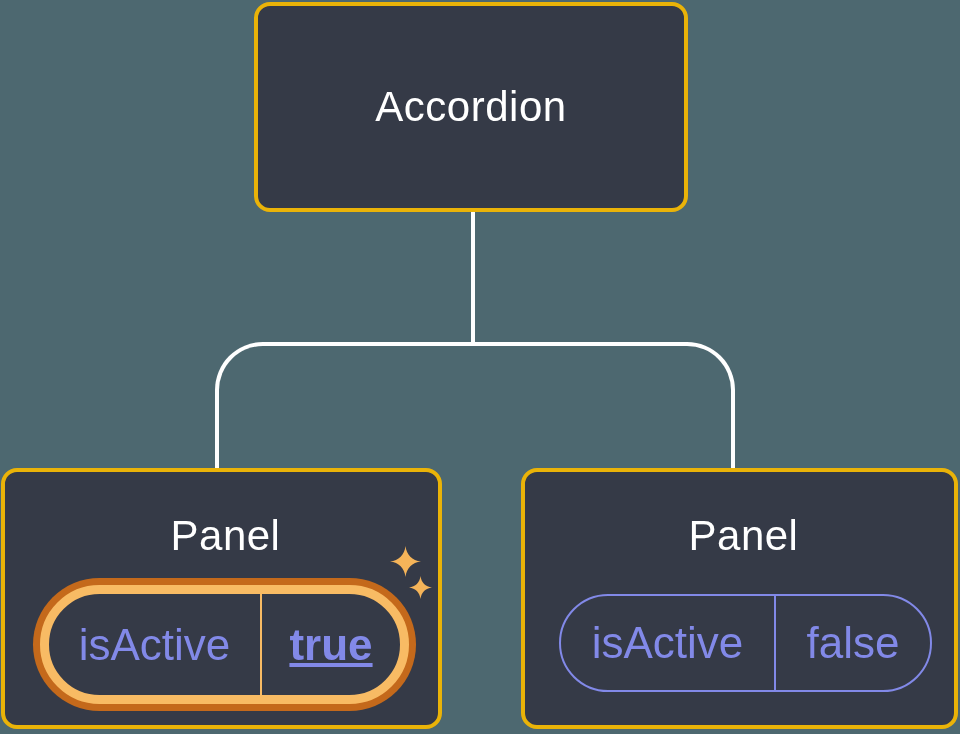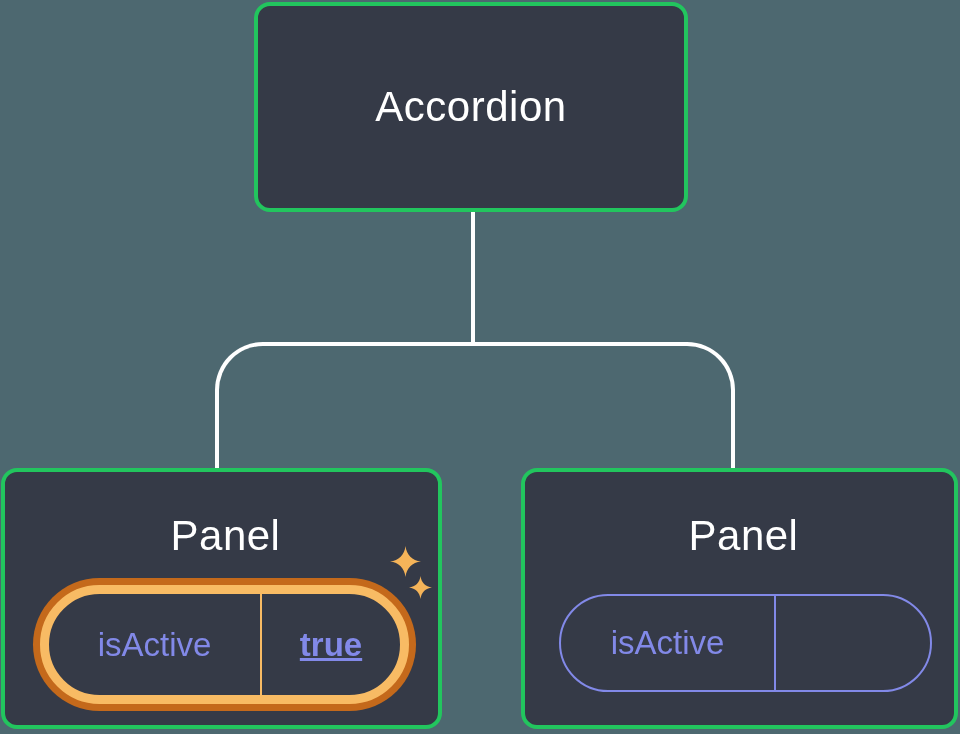--- a/index.html
+++ b/index.html
@@ -12,21 +12,21 @@
     position: relative;
     width: 960px;
     height: 734px;
     background: #4D6870;
     overflow: hidden;
   }
   
   .node {
     position: absolute;
     background: #353A47;
-    border: 4px solid #22c55e;
+    border: 4px solid #eab308;
     border-radius: 16px;
     box-sizing: border-box;
   }
   .node-root {
     left: 254px; top: 2px;
     width: 434px; height: 210px;
     display: flex; align-items: center; justify-content: center;
   }
   .node-title {
     color: #FFFFFF;
@@ -81,21 +81,21 @@
     left: 34px; top: 122px;
     width: 373px; height: 98px;
     background: #353A47;
     border: 2px solid #8289E8;
   }
   .pill-cell {
     display: flex;
     align-items: center;
     justify-content: center;
     color: #8289E8;
-    font-size: 33px;
+    font-size: 44px;
   }
   .pill-active .cell-key   { width: 211px; }
   .pill-active .cell-value { flex: 1; font-weight: 700; text-decoration: underline; }
   .pill-inactive .cell-key   { width: 213px; }
   .pill-inactive .cell-value { flex: 1; }
   .pill-divider { width: 2px; }
   .divider-amber    { background: #F8BB64; }
   .divider-lavender { background: #8289E8; }
   
   .sparkle { position: absolute; z-index: 5; }
@@ -121,20 +121,21 @@
       <div class="pill-divider divider-amber"></div>
       <div class="pill-cell cell-value">true</div>
     </div>
   </div>
 
   <div class="node node-panel-right">
     <div class="panel-title">Panel</div>
     <div class="pill pill-inactive">
       <div class="pill-cell cell-key">isActive</div>
       <div class="pill-divider divider-lavender"></div>
+      <div class="pill-cell cell-value">false</div>
     </div>
   </div>
 
   <svg class="sparkle sparkle-large" viewBox="0 0 24 24">
     <path fill="#F5B459" d="M12 0 C12.8 6.8 17.2 11.2 24 12 C17.2 12.8 12.8 17.2 12 24 C11.2 17.2 6.8 12.8 0 12 C6.8 11.2 11.2 6.8 12 0 Z"></path>
   </svg>
   <svg class="sparkle sparkle-small" viewBox="0 0 24 24">
     <path fill="#F5B459" d="M12 0 C12.8 6.8 17.2 11.2 24 12 C17.2 12.8 12.8 17.2 12 24 C11.2 17.2 6.8 12.8 0 12 C6.8 11.2 11.2 6.8 12 0 Z"></path>
   </svg>
 

